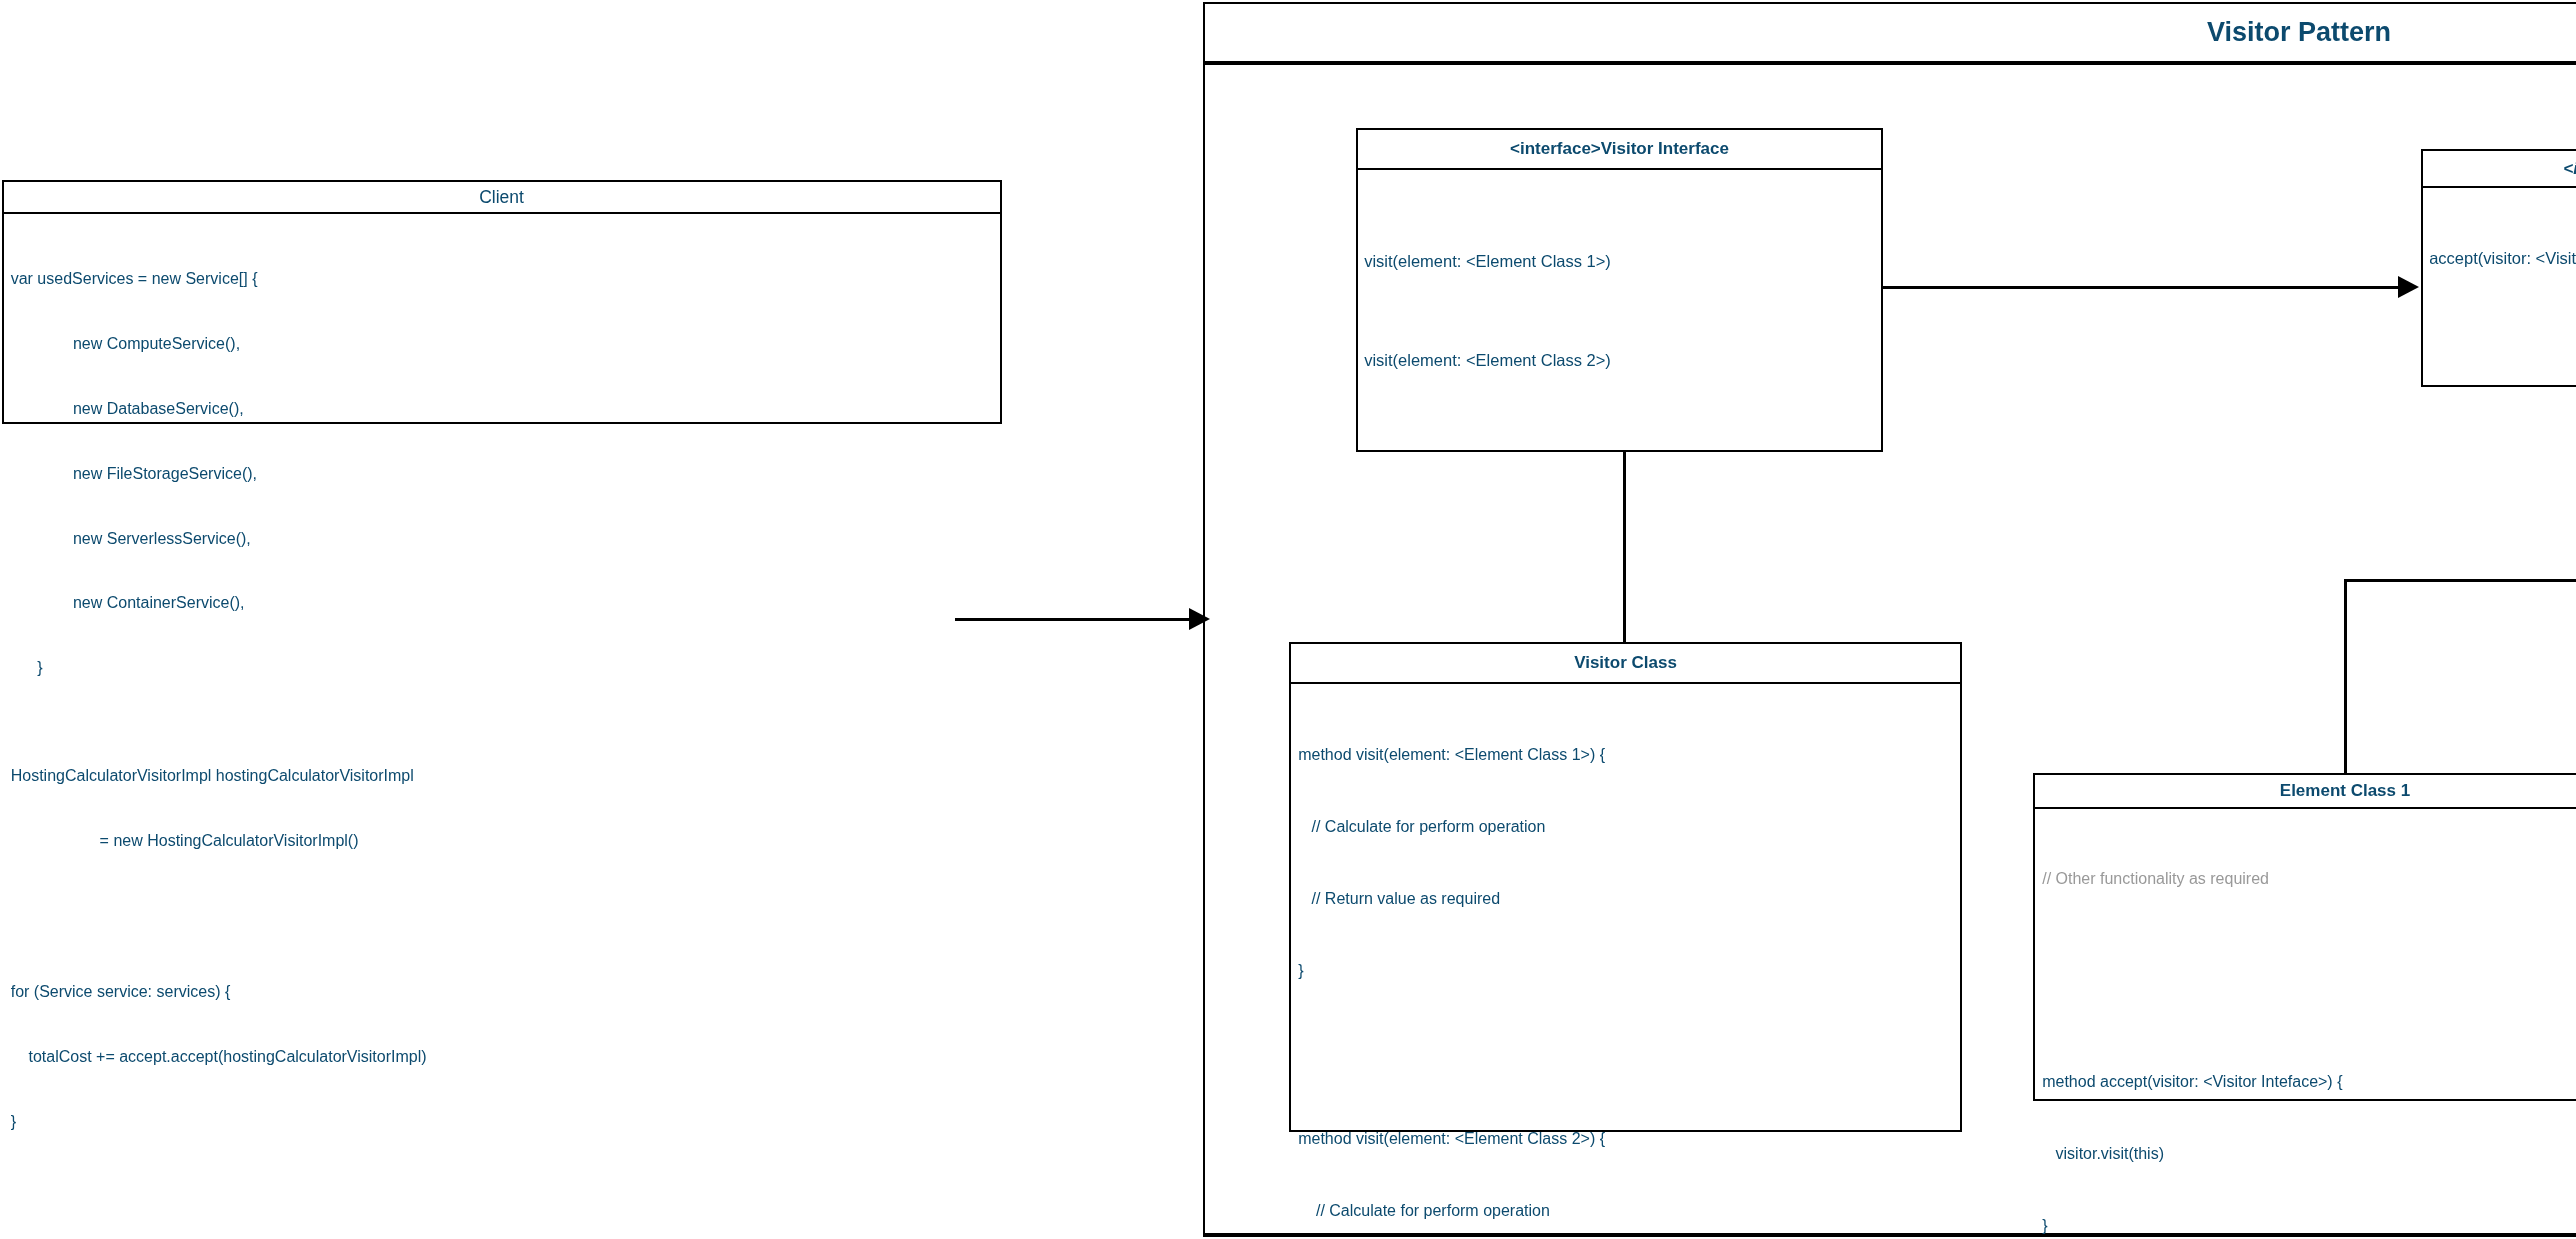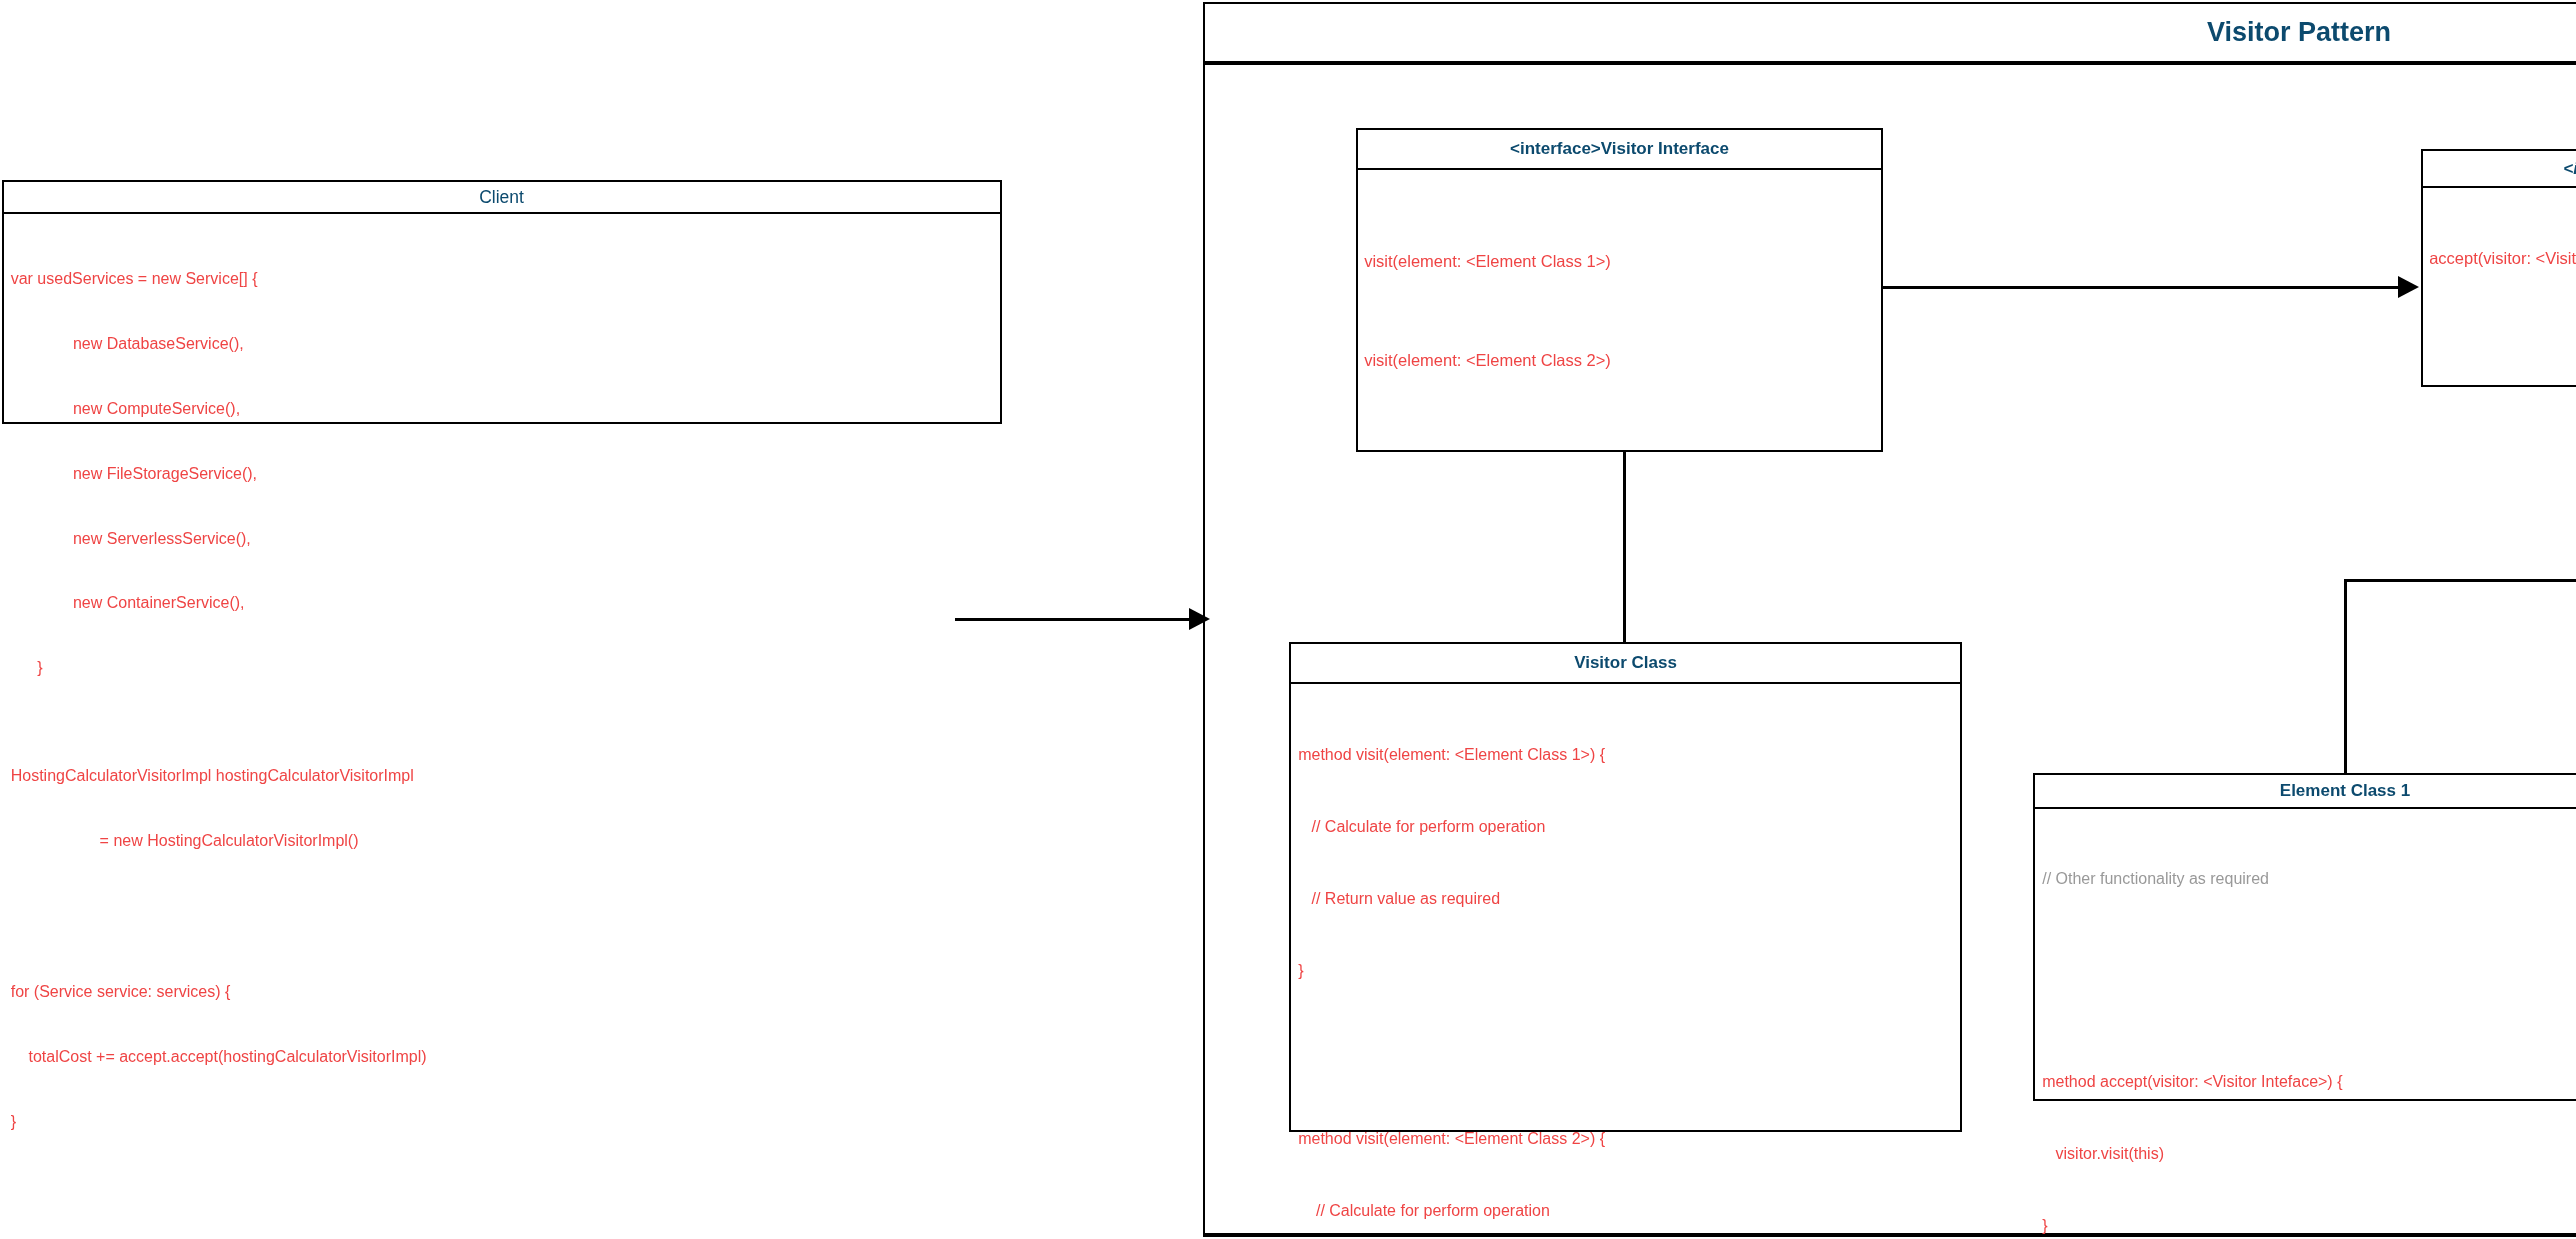--- a/index.html
+++ b/index.html
@@ -40,21 +40,21 @@
   }
   .uml-title.italic { font-style: italic; }
   .uml-body {
     box-sizing: border-box;
     padding: 0;
     color: #000000;
     white-space: pre;
   }
   .code-line {
     white-space: pre;
-    color: #ef4444;
+    color: #0c4a6e;
   }
   .code-line.muted { color: #999999; }
 
   
   #pattern-container {
     position: absolute;
     left: 1203px;
     top: 1.5px;
     width: 2192px;
     height: 1235px;
@@ -193,22 +193,22 @@
       <span class="uml-title">Visitor Pattern</span>
     </div>
   </div>
 
   <div class="uml-box" id="client-box">
     <div class="uml-header">
       <span class="uml-title">Client</span>
     </div>
     <div class="uml-body">
       <div class="code-line">var usedServices = new Service[] {</div>
+      <div class="code-line">              new ComputeService(),</div>
       <div class="code-line">              new DatabaseService(),</div>
-      <div class="code-line">              new ComputeService(),</div>
       <div class="code-line">              new FileStorageService(),</div>
       <div class="code-line">              new ServerlessService(),</div>
       <div class="code-line">              new ContainerService(),</div>
       <div class="code-line">      }</div>
       <div class="code-line"></div>
       <div class="code-line">HostingCalculatorVisitorImpl hostingCalculatorVisitorImpl</div>
       <div class="code-line">                    = new HostingCalculatorVisitorImpl()</div>
       <div class="code-line"></div>
       <div class="code-line"></div>
       <div class="code-line">for (Service service: services) {</div>

